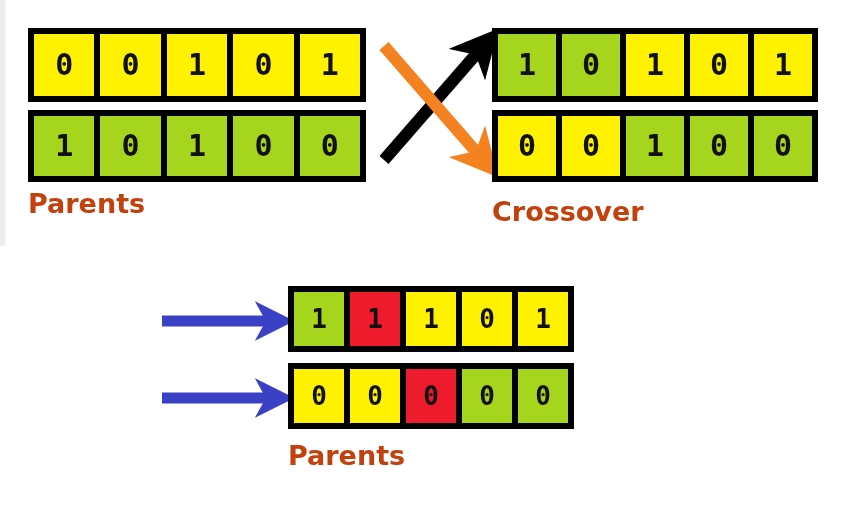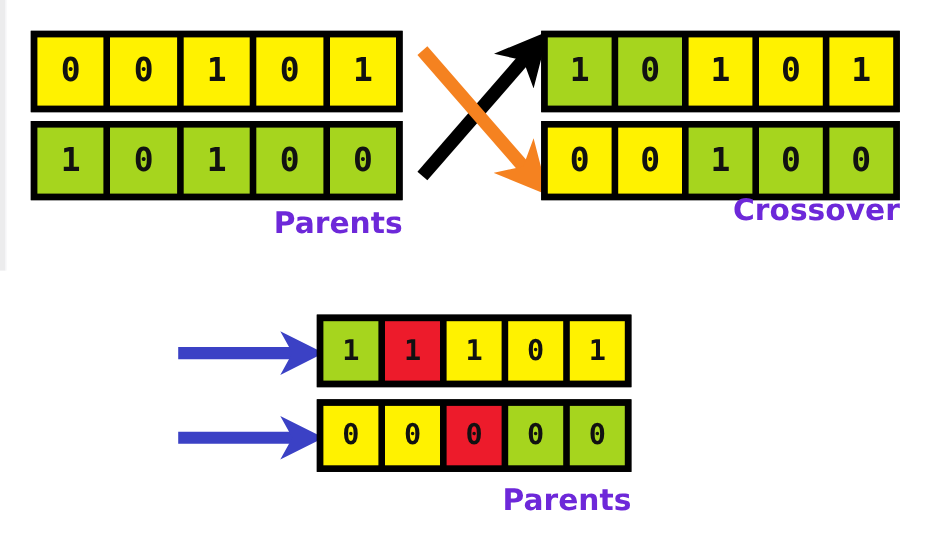--- a/index.html
+++ b/index.html
@@ -56,23 +56,23 @@
   }
   .c-yellow { background: #fff200; }
   .c-green  { background: #a6d51e; }
   .c-red    { background: #ed1b2b; }
 
   
   .caption {
     position: absolute;
     font-family: "DejaVu Sans", sans-serif;
     font-weight: bold;
-    color: #6d28d9;
+    color: #c2410c;
     white-space: nowrap;
-    text-align: right;
+    text-align: left;
   }
 
   
   .arrow-svg {
     position: absolute;
     overflow: visible;
   }
 </style>
 </head>
 <body>
@@ -124,21 +124,21 @@
   </div>
 
   <div class="strip" style="left:492px; top:110px; width:326px; height:72px; font-size:30px;">
     <div class="cell c-yellow">0</div>
     <div class="cell c-yellow">0</div>
     <div class="cell c-green">1</div>
     <div class="cell c-green">0</div>
     <div class="cell c-green">0</div>
   </div>
 
-  <div class="caption" style="left:492px; top:176px; width:326px; font-size:27px;">Crossover</div>
+  <div class="caption" style="left:492px; top:196px; width:326px; font-size:27px;">Crossover</div>
 
   <svg class="arrow-svg" style="left:160px; top:308px;" width="126" height="26" viewBox="0 0 126 26">
     <defs>
       <marker id="head-blue-a" markerWidth="3.6" markerHeight="3.6" refX="1.2" refY="1.8" orient="auto" markerUnits="strokeWidth">
         <path d="M0,0 L3.6,1.8 L0,3.6 L1.0,1.8 Z" fill="#3b41c5"></path>
       </marker>
     </defs>
     <line x1="2" y1="13" x2="108" y2="13" stroke="#3b41c5" stroke-width="11" marker-end="url(#head-blue-a)"></line>
   </svg>
 

